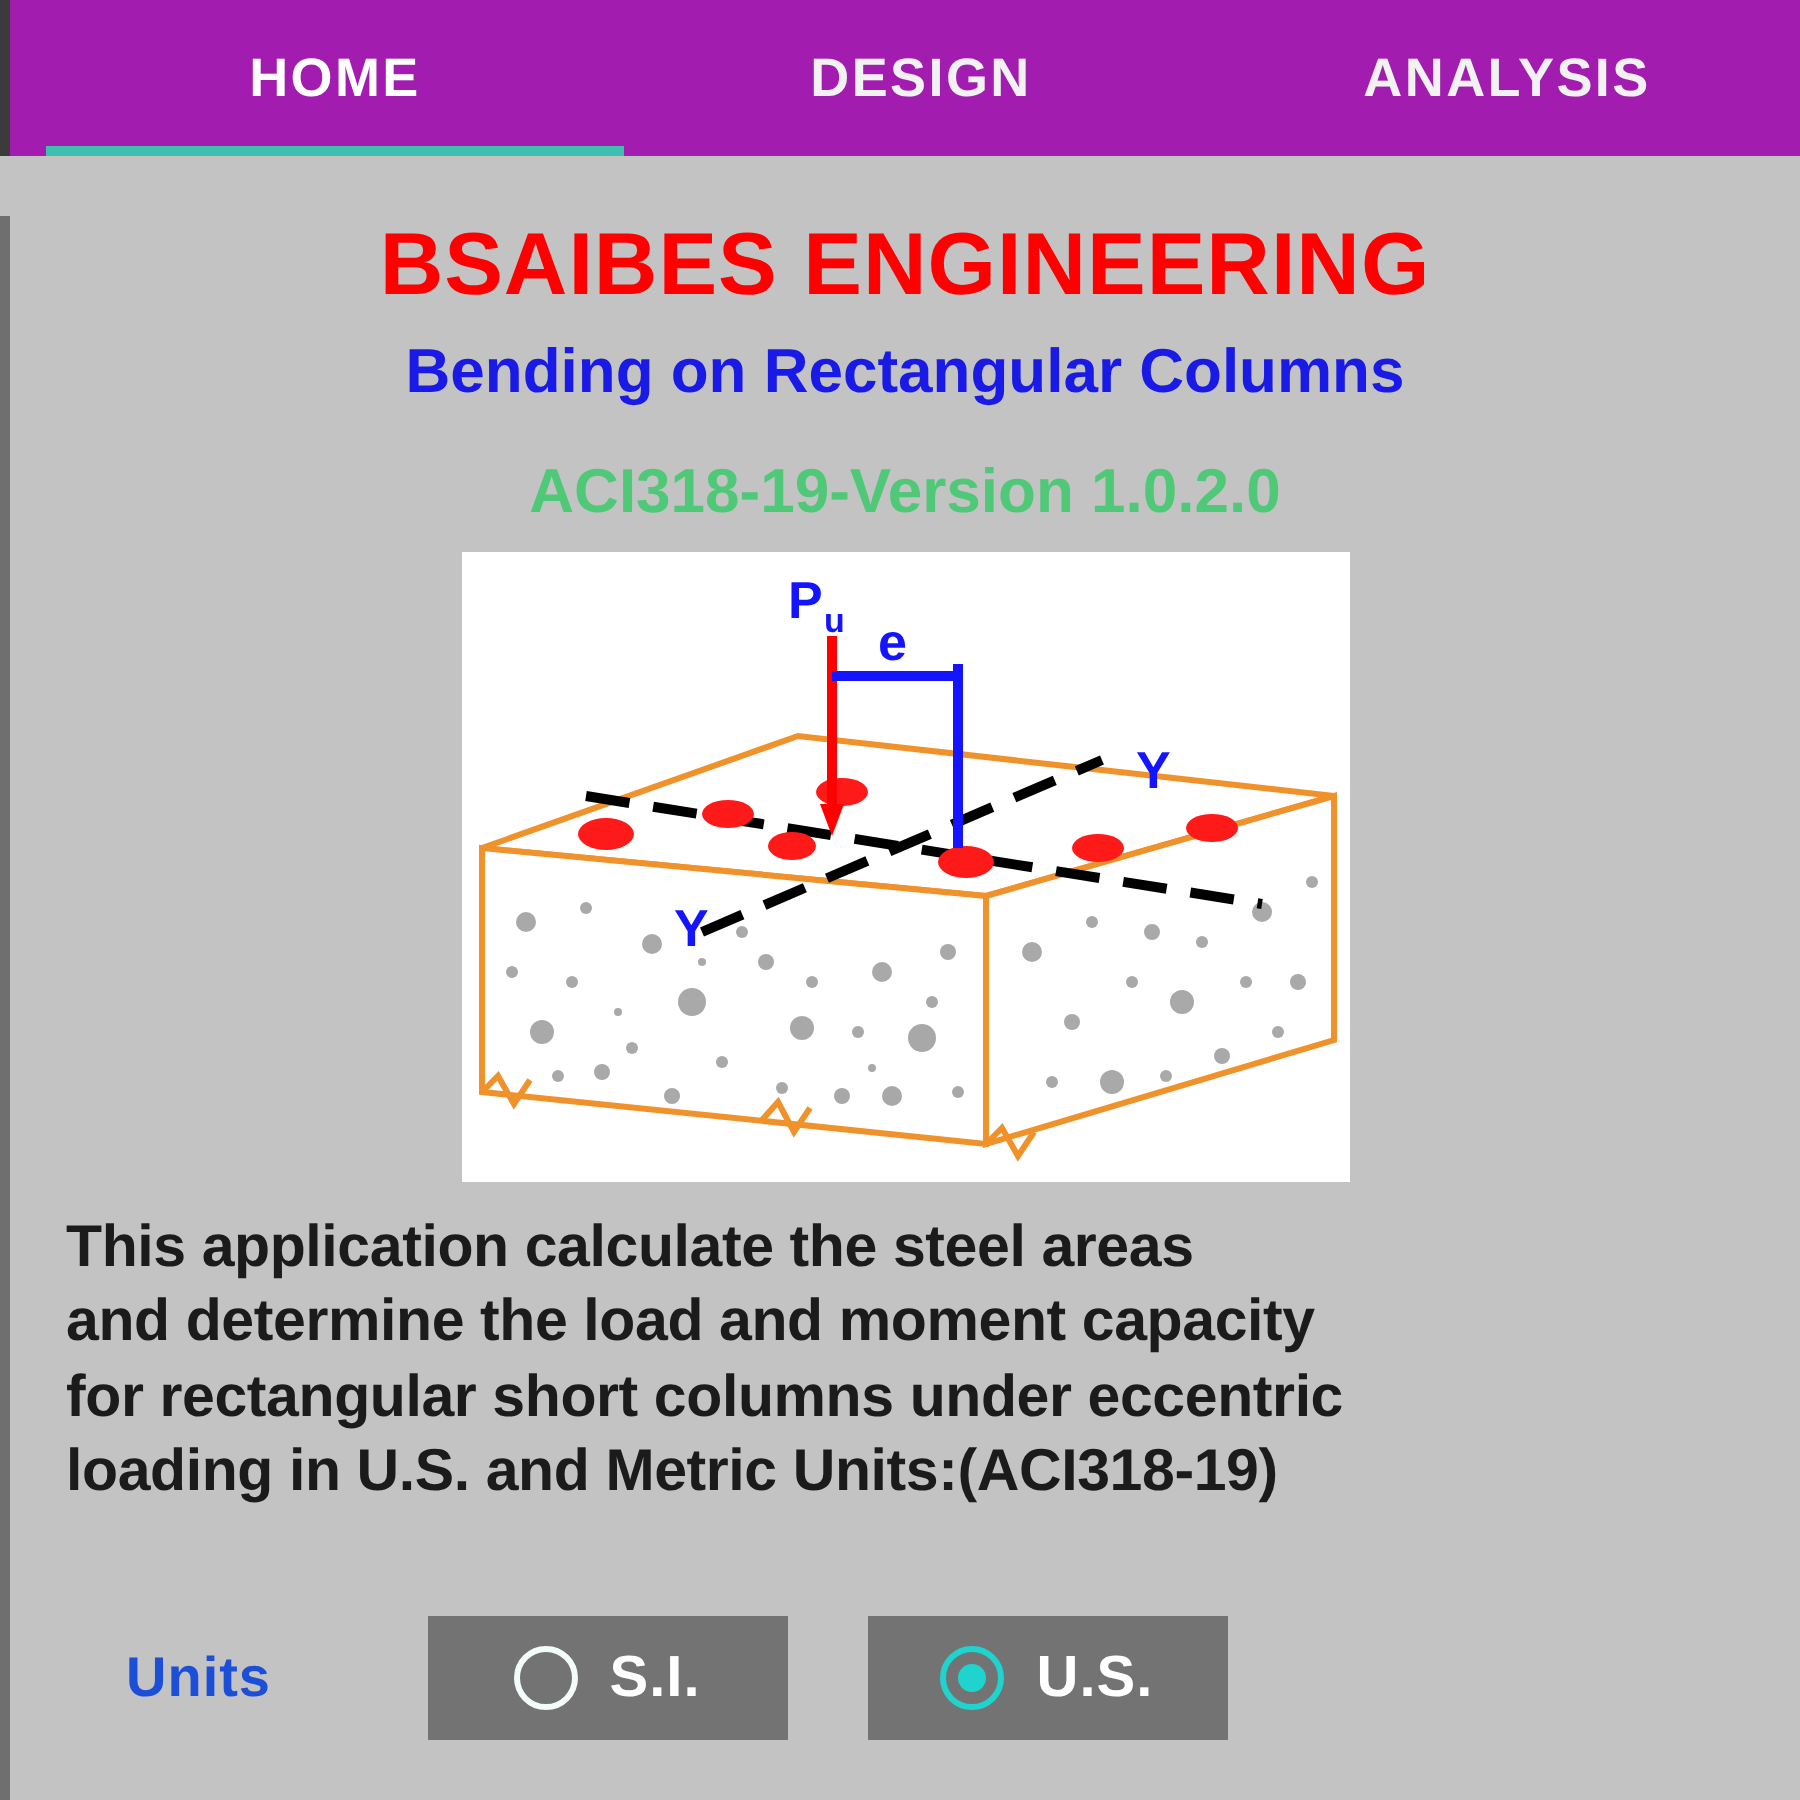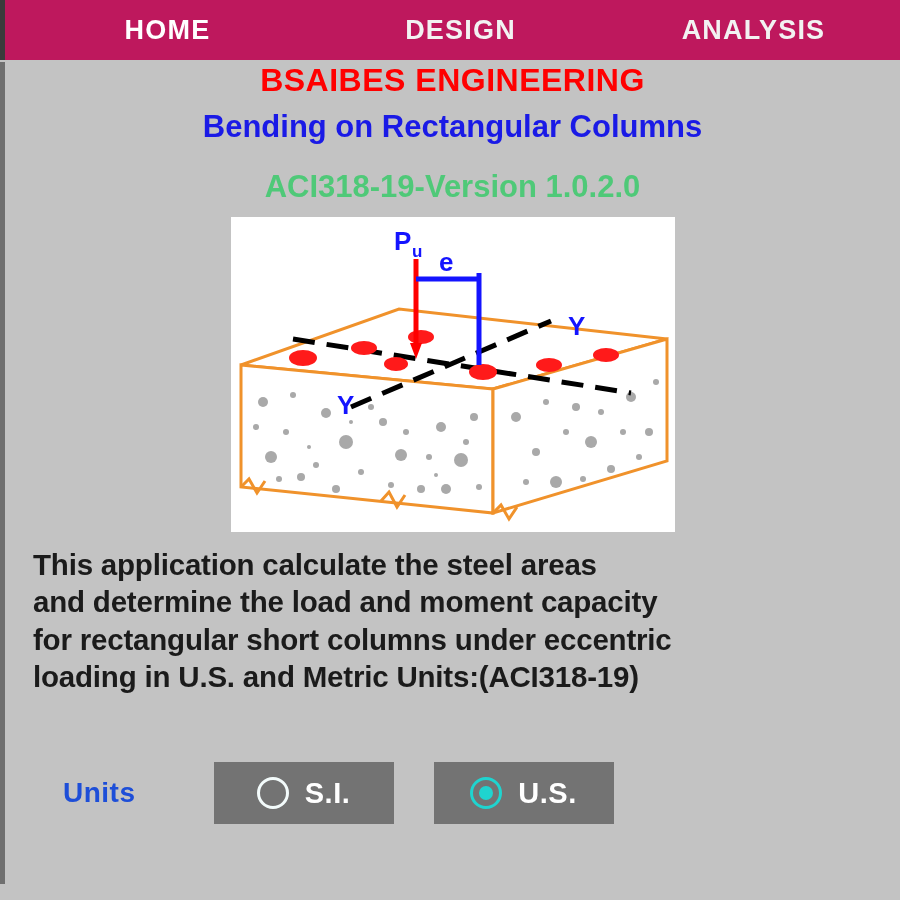--- a/index.html
+++ b/index.html
@@ -17,22 +17,22 @@
     position: relative;
     width: 900px;
     height: 900px;
     background: #c3c3c3;
     box-sizing: border-box;
   }
 
   
   .tabbar {
     position: relative;
-    height: 60px;
-    background: #be185d;
+    height: 78px;
+    background: #a21caf;
     display: flex;
     align-items: center;
     border-left: 5px solid #3b3b3b;
     padding-left: 16px;
   }
   .tab {
     flex: 1 1 33.33%;
     text-align: center;
     color: #f2f2f2;
     font-size: 27px;
@@ -61,24 +61,24 @@
     position: relative;
     height: 822px;
     background: #c3c3c3;
     border-left: 5px solid #6f6f6f;
     box-sizing: border-box;
   }
 
   .title-main {
     text-align: center;
     color: #ff0000;
-    font-size: 32px;
+    font-size: 44px;
     font-weight: bold;
     letter-spacing: 0.5px;
-    margin-top: 2px;
+    margin-top: 30px;
   }
   .title-sub {
     text-align: center;
     color: #1a1ae6;
     font-size: 31px;
     font-weight: bold;
     margin-top: 10px;
   }
   .title-version {
     text-align: center;

